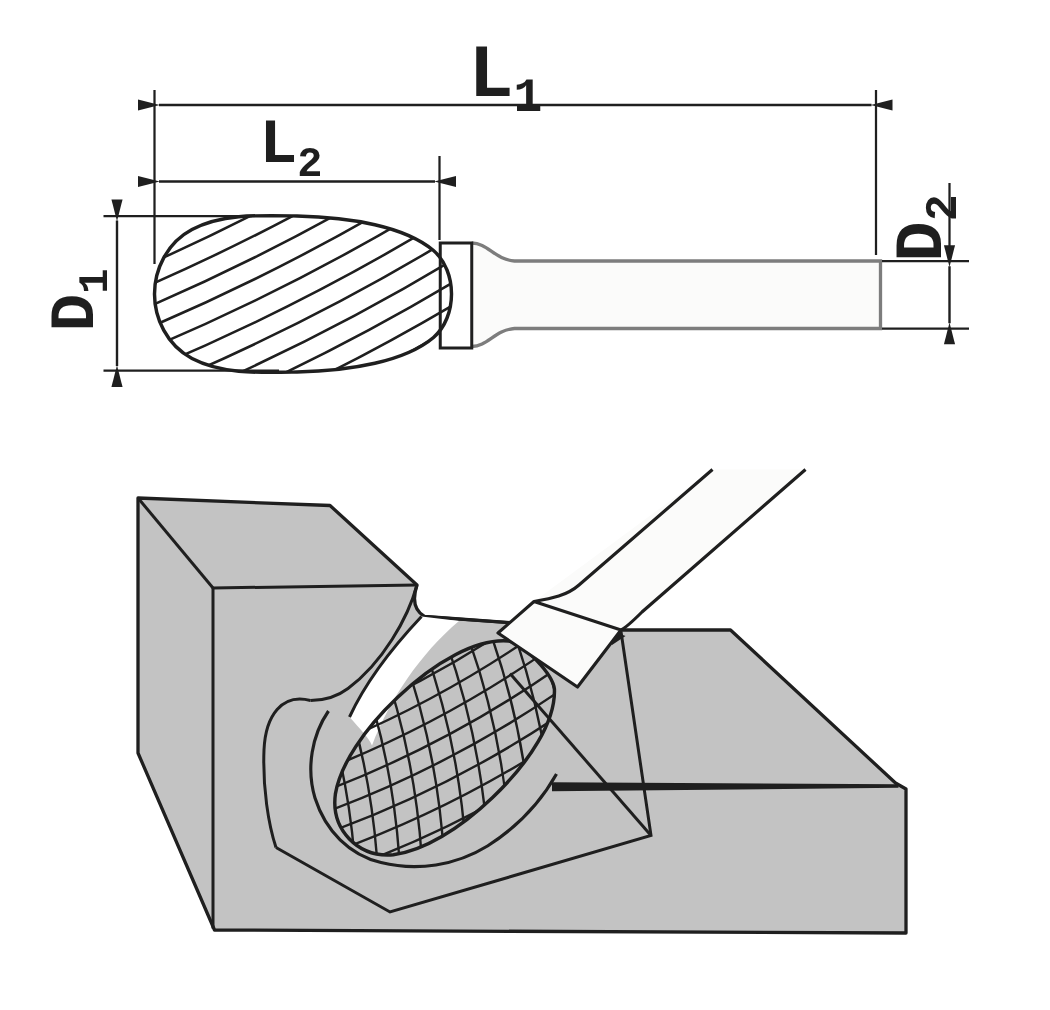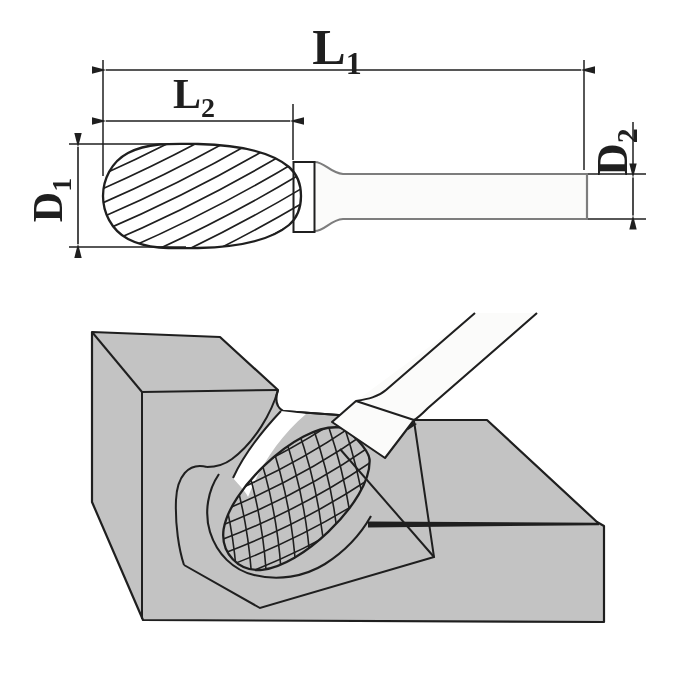--- a/index.html
+++ b/index.html
@@ -1,17 +1,17 @@
 <!DOCTYPE html>
 <html><head>
 <meta charset="utf-8">
 <style>
   html,body{margin:0;padding:0;background:#ffffff;}
   .stage{position:relative;width:700px;height:673px;background:#fff;overflow:hidden;
-         font-family:Liberation Serif, serif;}
+         font-family:Liberation Mono, monospace;}
   svg{position:absolute;left:0;top:0;}
   .ln    {stroke:var(--c-line,#1f1f1f);fill:none;}
   .lng   {stroke:var(--c-shank,#7d7d7d);fill:none;}
   .dimln {stroke:var(--c-line,#1f1f1f);stroke-width:1.6;fill:none;}
   .extln {stroke:var(--c-line,#1f1f1f);stroke-width:1.5;fill:none;}
   .whitefill{fill:var(--c-tool,#fbfbfa);}
   .gray  {fill:var(--c-gray,#c3c3c3);}
   .dark  {fill:var(--c-line,#1f1f1f);}
   .dimtxt{fill:var(--c-line,#1f1f1f);font-weight:700;}
 </style>

